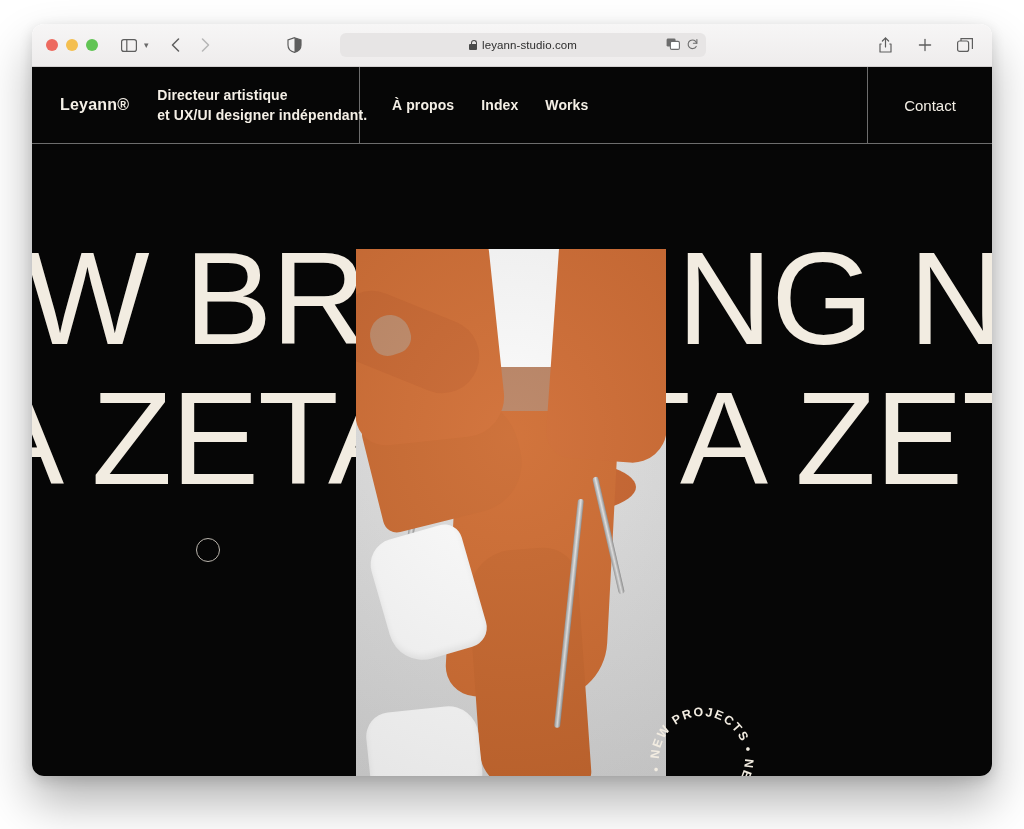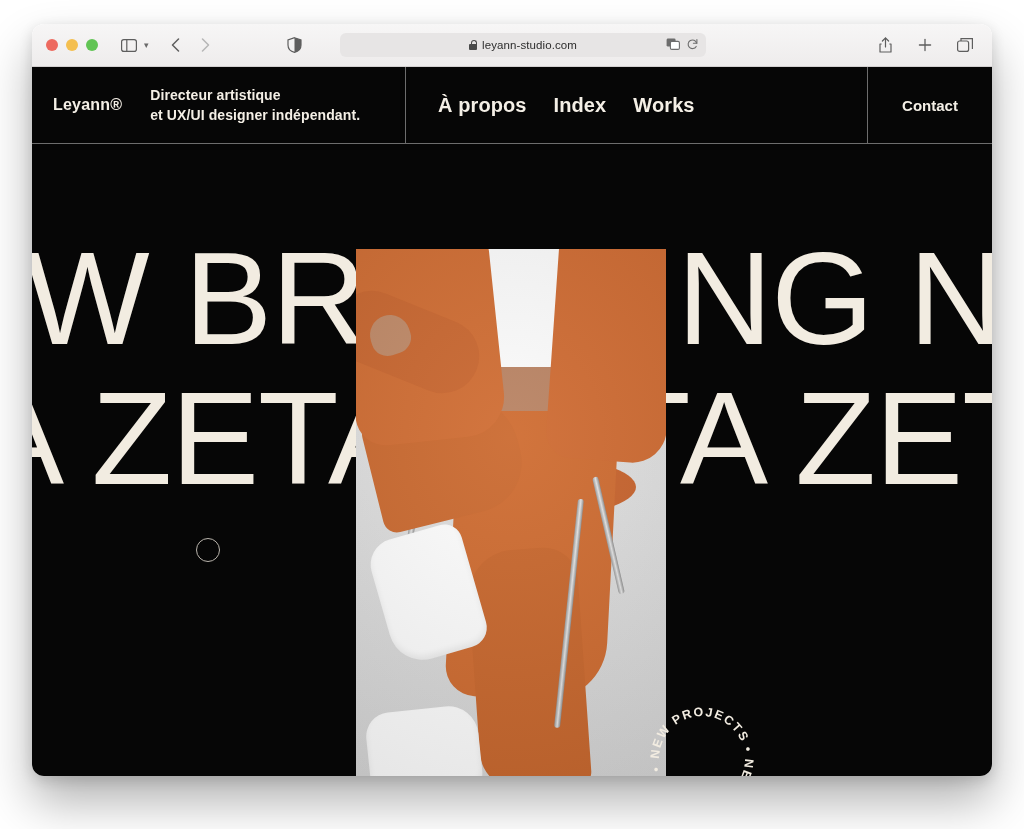--- a/index.html
+++ b/index.html
@@ -119,24 +119,24 @@
   .site-header {
     height: 77px;
     display: flex;
     align-items: stretch;
     border-bottom: 1px solid #6d6d6d;
     position: relative;
     z-index: 5;
   }
 
   .brand-cell {
-    width: 374px;
+    width: 328px;
     display: flex;
     align-items: center;
-    padding-left: 21px;
+    padding-left: 28px;
     gap: 28px;
     border-right: 1px solid #6d6d6d;
   }
   .logo {
     color: #f4efe6;
     font-size: 16px;
     font-weight: 700;
     letter-spacing: 0.2px;
     white-space: nowrap;
   }
@@ -151,38 +151,38 @@
 
   .nav-cell {
     flex: 1 1 auto;
     display: flex;
     align-items: center;
     gap: 27px;
     padding-left: 32px;
   }
   .nav-link {
     color: #f4efe6;
-    font-size: 20px;
+    font-size: 14px;
     font-weight: 600;
     letter-spacing: 0.1px;
     text-decoration: none;
     white-space: nowrap;
   }
 
   .contact-cell {
     width: 125px;
     border-left: 1px solid #6d6d6d;
     display: flex;
     align-items: center;
     justify-content: center;
   }
   .contact-link {
     color: #f4efe6;
     font-size: 15px;
-    font-weight: 700;
+    font-weight: 400;
     text-decoration: none;
     white-space: nowrap;
   }
 
   
   .hero {
     position: absolute;
     left: 0; right: 0;
     top: 78px; bottom: 0;
     overflow: hidden;

